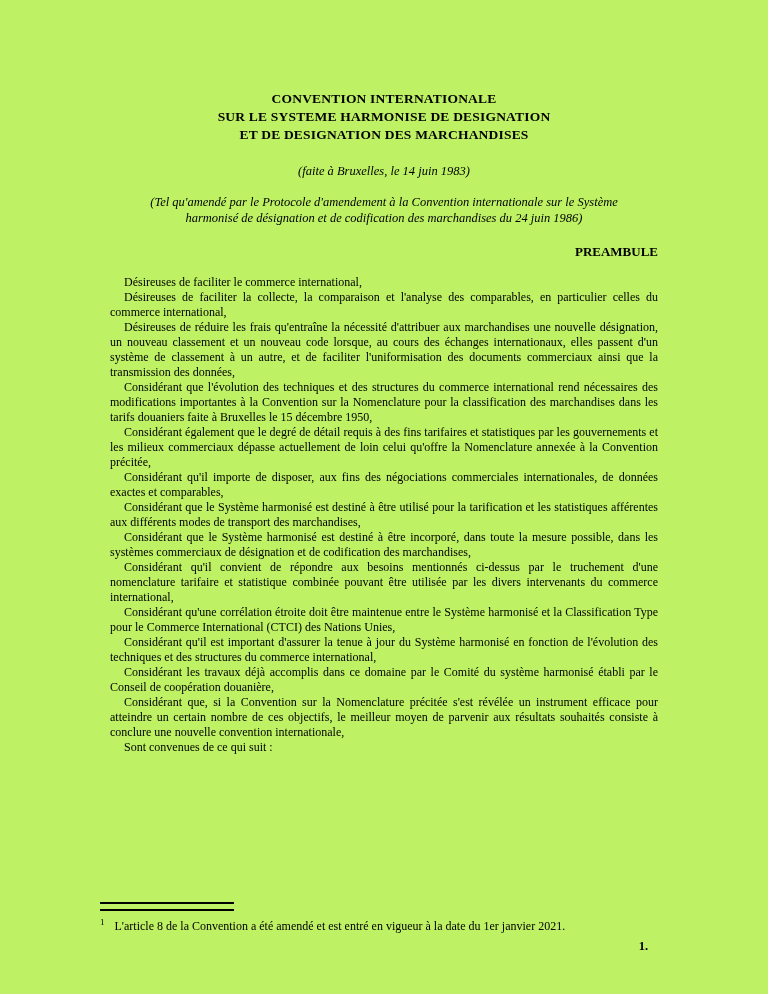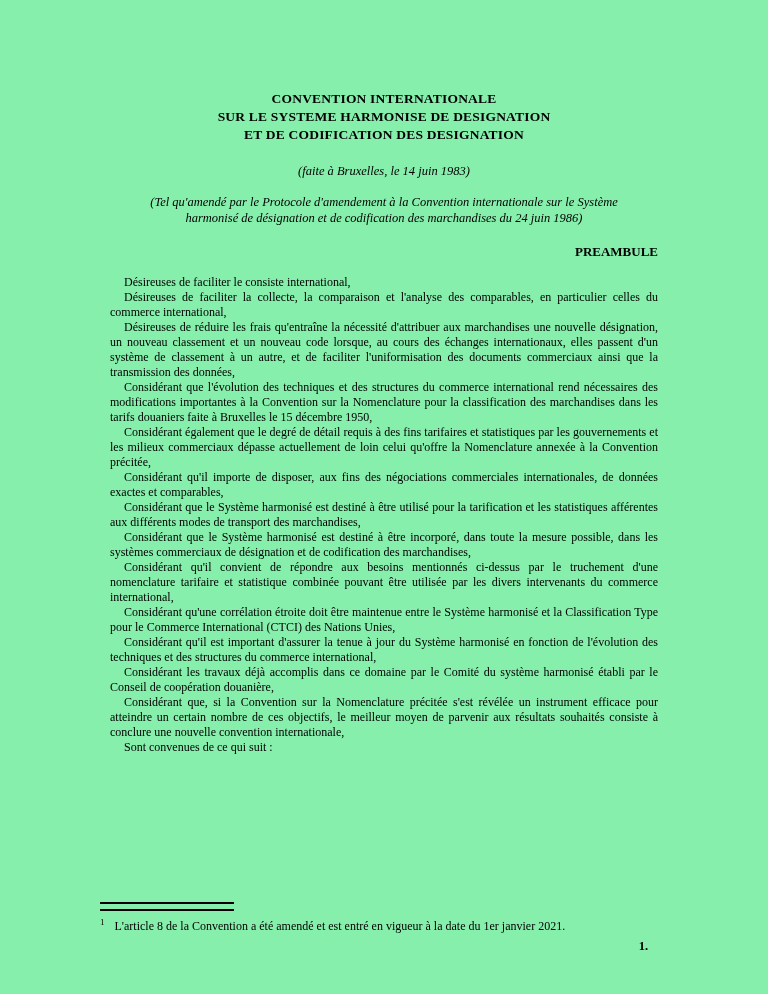--- a/index.html
+++ b/index.html
@@ -4,21 +4,21 @@
 <style>
   html, body {
     margin: 0;
     padding: 0;
     background: #ffffff;
   }
   .page {
     position: relative;
     width: 768px;
     height: 994px;
-    background: #86efac;
+    background: #bef264;
     color: #000000;
     font-family: "Liberation Serif", serif;
     overflow: hidden;
   }
   .content {
     position: absolute;
     left: 110px;
     top: 90px;
     width: 548px;
   }
@@ -88,31 +88,31 @@
 </style>
 </head>
 <body>
 
 <div class="page">
   <div class="content">
 
     <div class="title">
       <div>CONVENTION INTERNATIONALE</div>
       <div>SUR LE SYSTEME HARMONISE DE DESIGNATION</div>
-      <div>ET DE CODIFICATION DES DESIGNATION</div>
+      <div>ET DE DESIGNATION DES MARCHANDISES</div>
     </div>
 
     <div class="subtitle">(faite à Bruxelles, le 14 juin 1983)</div>
 
     <div class="amendment">(Tel qu'amendé par le Protocole d'amendement à la Convention internationale sur le Système harmonisé de désignation et de codification des marchandises du 24 juin 1986)</div>
 
     <div class="heading">PREAMBULE</div>
 
     <div class="body">
-      <p>Désireuses de faciliter le consiste international,</p>
+      <p>Désireuses de faciliter le commerce international,</p>
       <p>Désireuses de faciliter la collecte, la comparaison et l'analyse des comparables, en particulier celles du commerce international,</p>
       <p>Désireuses de réduire les frais qu'entraîne la nécessité d'attribuer aux marchandises une nouvelle désignation, un nouveau classement et un nouveau code lorsque, au cours des échanges internationaux, elles passent d'un système de classement à un autre, et de faciliter l'uniformisation des documents commerciaux ainsi que la transmission des données,</p>
       <p>Considérant que l'évolution des techniques et des structures du commerce international rend nécessaires des modifications importantes à la Convention sur la Nomenclature pour la classification des marchandises dans les tarifs douaniers faite à Bruxelles le 15 décembre 1950,</p>
       <p>Considérant également que le degré de détail requis à des fins tarifaires et statistiques par les gouvernements et les milieux commerciaux dépasse actuellement de loin celui qu'offre la Nomenclature annexée à la Convention précitée,</p>
       <p>Considérant qu'il importe de disposer, aux fins des négociations commerciales internationales, de données exactes et comparables,</p>
       <p>Considérant que le Système harmonisé est destiné à être utilisé pour la tarification et les statistiques afférentes aux différents modes de transport des marchandises,</p>
       <p>Considérant que le Système harmonisé est destiné à être incorporé, dans toute la mesure possible, dans les systèmes commerciaux de désignation et de codification des marchandises,</p>
       <p>Considérant qu'il convient de répondre aux besoins mentionnés ci-dessus par le truchement d'une nomenclature tarifaire et statistique combinée pouvant être utilisée par les divers intervenants du commerce international,</p>
       <p>Considérant qu'une corrélation étroite doit être maintenue entre le Système harmonisé et la Classification Type pour le Commerce International (CTCI) des Nations Unies,</p>
       <p>Considérant qu'il est important d'assurer la tenue à jour du Système harmonisé en fonction de l'évolution des techniques et des structures du commerce international,</p>

